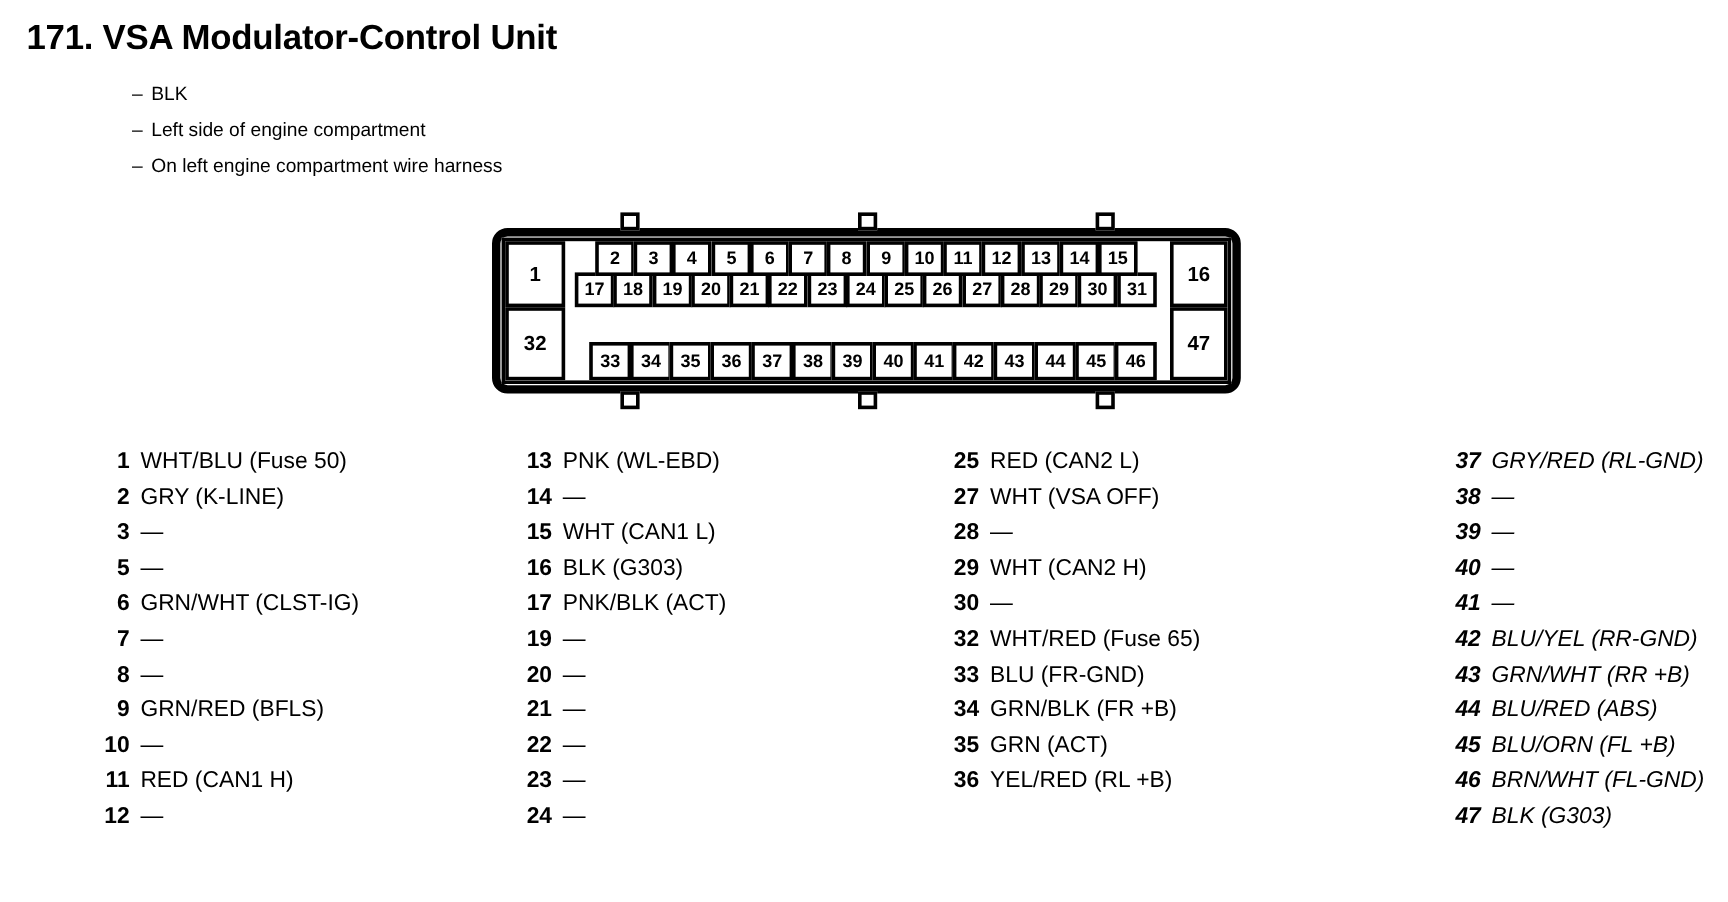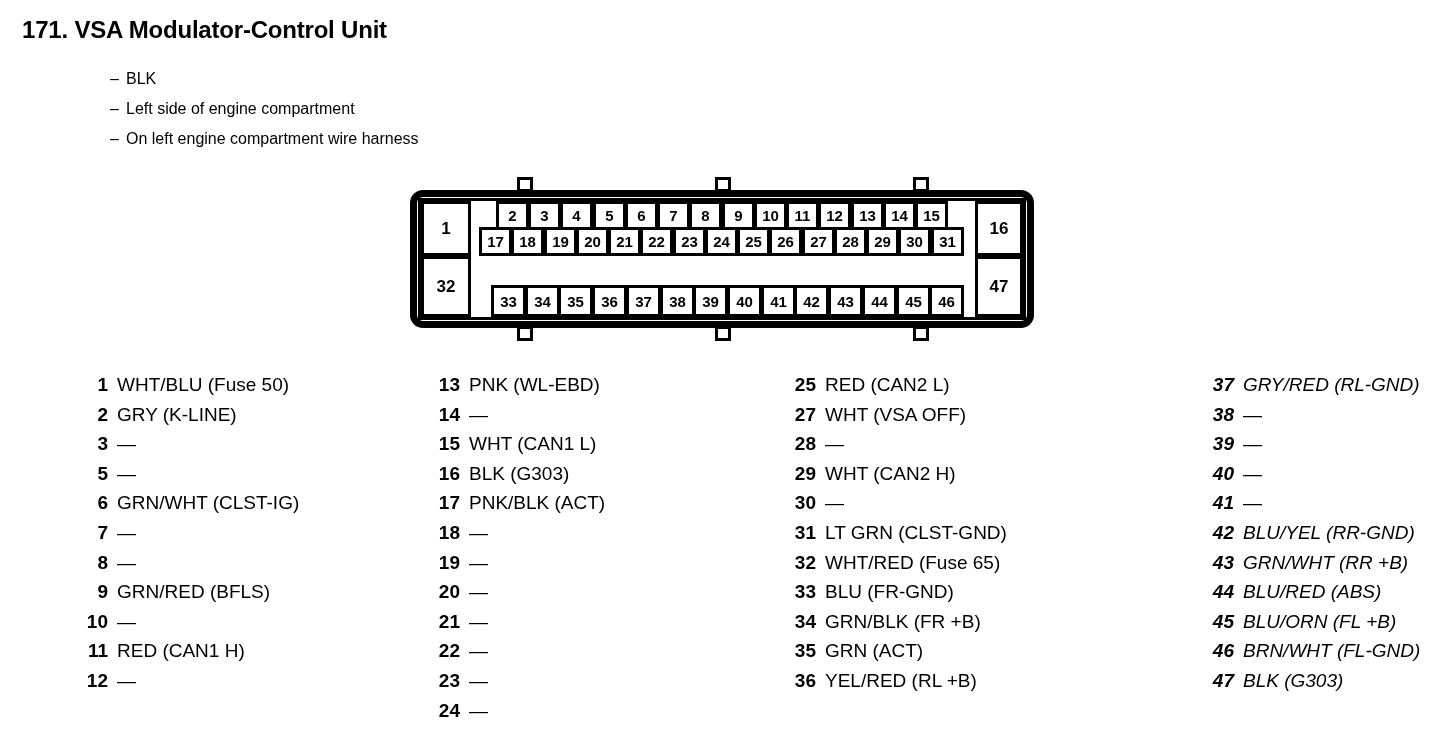--- a/index.html
+++ b/index.html
@@ -15,21 +15,21 @@
     font-family: "Liberation Sans", sans-serif;
     color: #000000;
     overflow: hidden;
   }
 
   
   #page-title {
     position: absolute;
     left: 22px;
     top: 16px;
-    font-size: 24px;
+    font-size: 29px;
     font-weight: bold;
     letter-spacing: -0.2px;
     white-space: nowrap;
   }
 
   #subtitle-list {
     position: absolute;
     left: 110px;
     top: 64px;
   }
@@ -227,35 +227,33 @@
       <div class="legend-row"><span class="legend-num">10</span><span class="legend-desc empty-dash">—</span></div>
       <div class="legend-row"><span class="legend-num">11</span><span class="legend-desc">RED (CAN1 H)</span></div>
       <div class="legend-row"><span class="legend-num">12</span><span class="legend-desc empty-dash">—</span></div>
     </div>
   <div class="legend-column" id="legend-col-2" style="left:430px;">
       <div class="legend-row"><span class="legend-num">13</span><span class="legend-desc">PNK (WL-EBD)</span></div>
       <div class="legend-row"><span class="legend-num">14</span><span class="legend-desc empty-dash">—</span></div>
       <div class="legend-row"><span class="legend-num">15</span><span class="legend-desc">WHT (CAN1 L)</span></div>
       <div class="legend-row"><span class="legend-num">16</span><span class="legend-desc">BLK (G303)</span></div>
       <div class="legend-row"><span class="legend-num">17</span><span class="legend-desc">PNK/BLK (ACT)</span></div>
-      <div class="legend-row"><span class="legend-num">18</span><span class="legend-desc empty-dash">—</span></div>
       <div class="legend-row"><span class="legend-num">19</span><span class="legend-desc empty-dash">—</span></div>
       <div class="legend-row"><span class="legend-num">20</span><span class="legend-desc empty-dash">—</span></div>
       <div class="legend-row"><span class="legend-num">21</span><span class="legend-desc empty-dash">—</span></div>
       <div class="legend-row"><span class="legend-num">22</span><span class="legend-desc empty-dash">—</span></div>
       <div class="legend-row"><span class="legend-num">23</span><span class="legend-desc empty-dash">—</span></div>
       <div class="legend-row"><span class="legend-num">24</span><span class="legend-desc empty-dash">—</span></div>
     </div>
   <div class="legend-column" id="legend-col-3" style="left:786px;">
       <div class="legend-row"><span class="legend-num">25</span><span class="legend-desc">RED (CAN2 L)</span></div>
       <div class="legend-row"><span class="legend-num">27</span><span class="legend-desc">WHT (VSA OFF)</span></div>
       <div class="legend-row"><span class="legend-num">28</span><span class="legend-desc empty-dash">—</span></div>
       <div class="legend-row"><span class="legend-num">29</span><span class="legend-desc">WHT (CAN2 H)</span></div>
       <div class="legend-row"><span class="legend-num">30</span><span class="legend-desc empty-dash">—</span></div>
-      <div class="legend-row"><span class="legend-num">31</span><span class="legend-desc">LT GRN (CLST-GND)</span></div>
       <div class="legend-row"><span class="legend-num">32</span><span class="legend-desc">WHT/RED (Fuse 65)</span></div>
       <div class="legend-row"><span class="legend-num">33</span><span class="legend-desc">BLU (FR-GND)</span></div>
       <div class="legend-row"><span class="legend-num">34</span><span class="legend-desc">GRN/BLK (FR +B)</span></div>
       <div class="legend-row"><span class="legend-num">35</span><span class="legend-desc">GRN (ACT)</span></div>
       <div class="legend-row"><span class="legend-num">36</span><span class="legend-desc">YEL/RED (RL +B)</span></div>
     </div>
   <div class="legend-column" id="legend-col-4" style="left:1204px;font-style:italic;">
       <div class="legend-row"><span class="legend-num">37</span><span class="legend-desc">GRY/RED (RL-GND)</span></div>
       <div class="legend-row"><span class="legend-num">38</span><span class="legend-desc empty-dash">—</span></div>
       <div class="legend-row"><span class="legend-num">39</span><span class="legend-desc empty-dash">—</span></div>

